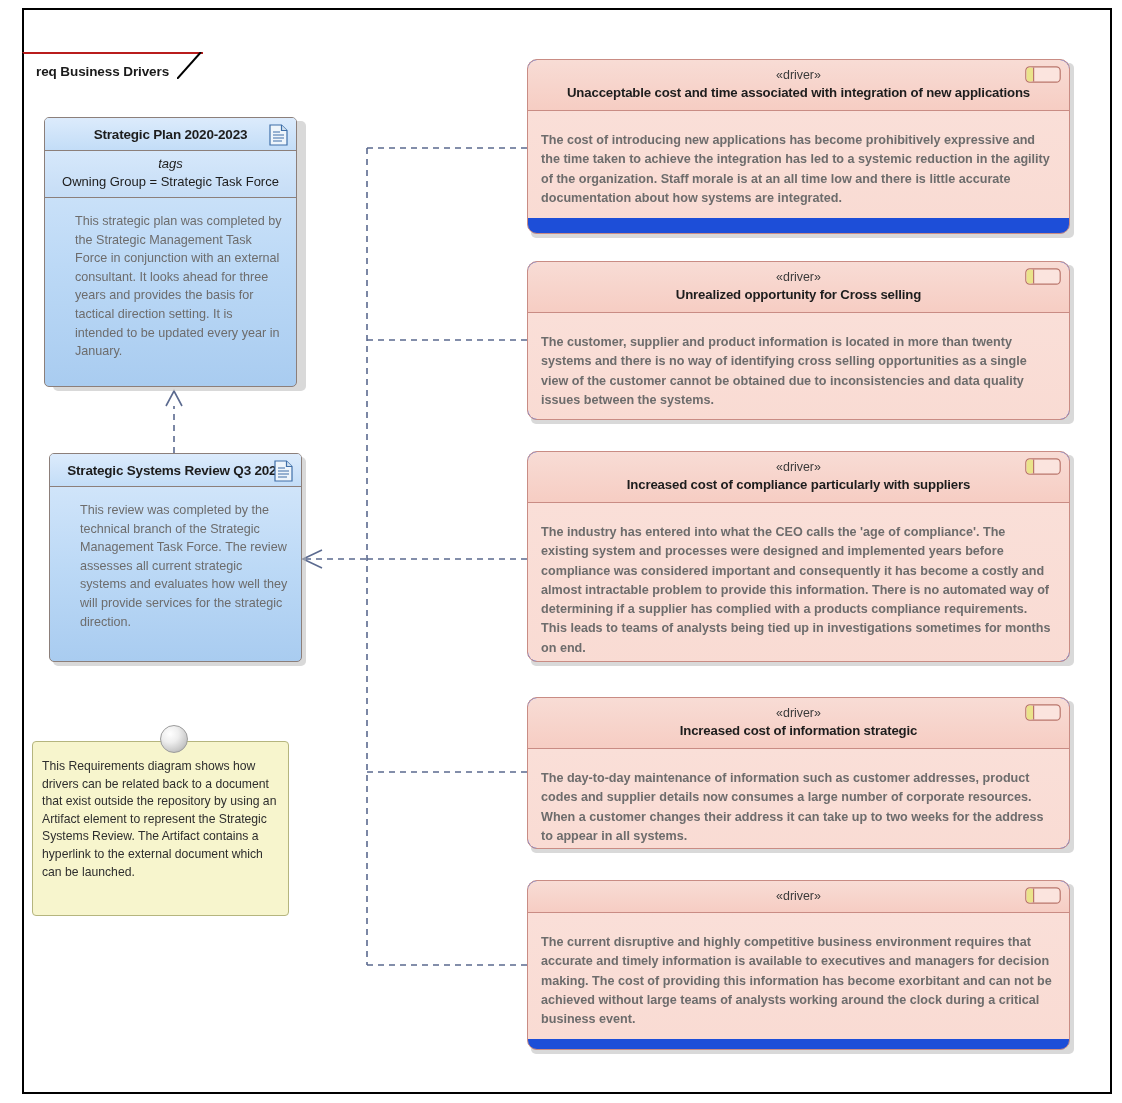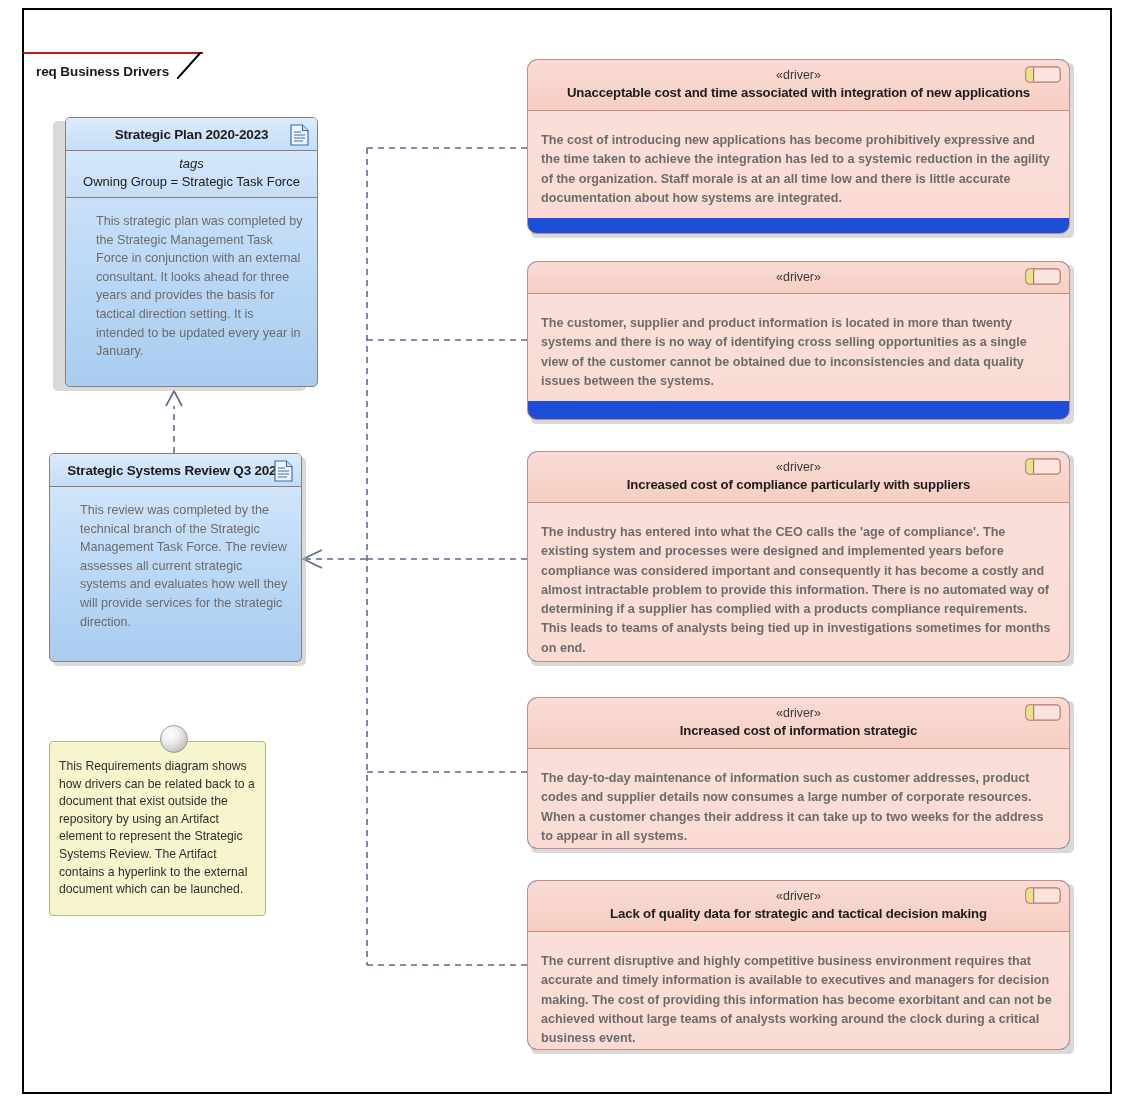--- a/index.html
+++ b/index.html
@@ -237,21 +237,21 @@
 
       <line x1="367" y1="559" x2="527" y2="559" stroke="#5b6a8f" stroke-width="1.6" stroke-dasharray="6,5"></line>
 
       <line x1="367" y1="772" x2="527" y2="772" stroke="#5b6a8f" stroke-width="1.6" stroke-dasharray="6,5"></line>
 
       <line x1="367" y1="965" x2="527" y2="965" stroke="#5b6a8f" stroke-width="1.6" stroke-dasharray="6,5"></line>
     </g>
   </svg>
 
   <div class="node-shadow" style="left:53px; top:121px; width:253px; height:270px;"></div>
-  <div class="node artifact" style="left:65px; top:117px; width:253px; height:270px;">
+  <div class="node artifact" style="left:44px; top:117px; width:253px; height:270px;">
     <div class="artifact-title">
       <span class="artifact-title-text">Strategic Plan 2020-2023</span>
       <span class="doc-icon">
         <svg width="19" height="22" viewBox="0 0 19 22">
           <path d="M1,1 L12.5,1 L18,6.5 L18,21 L1,21 Z" fill="#eef5fb" stroke="#3f6fa8" stroke-width="1.2"></path>
           <path d="M12.5,1 L12.5,6.5 L18,6.5" fill="#cfe0f0" stroke="#3f6fa8" stroke-width="1.2"></path>
           <line x1="4" y1="8" x2="11" y2="8" stroke="#3f6fa8" stroke-width="1.1"></line>
           <line x1="4" y1="11" x2="15" y2="11" stroke="#3f6fa8" stroke-width="1.1"></line>
           <line x1="4" y1="14" x2="15" y2="14" stroke="#3f6fa8" stroke-width="1.1"></line>
           <line x1="4" y1="17" x2="13" y2="17" stroke="#3f6fa8" stroke-width="1.1"></line>
@@ -277,21 +277,21 @@
           <line x1="4" y1="11" x2="15" y2="11" stroke="#3f6fa8" stroke-width="1.1"></line>
           <line x1="4" y1="14" x2="15" y2="14" stroke="#3f6fa8" stroke-width="1.1"></line>
           <line x1="4" y1="17" x2="13" y2="17" stroke="#3f6fa8" stroke-width="1.1"></line>
         </svg>
       </span>
     </div>
     <div class="artifact-body">This review was completed by the technical branch of the Strategic Management Task Force. The review assesses all current strategic systems and evaluates how well they will provide services for the strategic direction.</div>
   </div>
 
   <div class="note-pin" style="left:160px; top:725px;"></div>
-  <div class="node note" style="left:49px; top:741px; width:217px; height:175px;">
+  <div class="node note" style="left:32px; top:741px; width:257px; height:175px;">
     <div class="note-body">This Requirements diagram shows how drivers can be related back to a document that exist outside the repository by using an Artifact element to represent the Strategic Systems Review. The Artifact contains a hyperlink to the external document which can be launched.</div>
   </div>
 
   <div class="node-shadow" style="left:531px; top:63px; width:543px; height:175px;"></div>
   <div class="node driver" style="left:527px; top:59px; width:543px; height:175px;">
     <div class="driver-header">
       <div class="driver-stereotype">«driver»</div>
       <div class="driver-name">Unacceptable cost and time associated with integration of new applications</div>
       <span class="driver-icon">
         <svg width="36" height="17" viewBox="0 0 36 17">
@@ -301,20 +301,21 @@
         </svg>
       </span>
     </div>
     <div class="driver-body">The cost of introducing new applications has become prohibitively expressive and the time taken to achieve the integration has led to a systemic reduction in the agility of the organization. Staff morale is at an all time low and there is little accurate documentation about how systems are integrated.</div>
   </div>
 
   <div class="node-shadow" style="left:531px; top:265px; width:543px; height:159px;"></div>
   <div class="node driver" style="left:527px; top:261px; width:543px; height:159px;">
     <div class="driver-header">
       <div class="driver-stereotype">«driver»</div>
+      <div class="driver-name">Unrealized opportunity for Cross selling</div>
       <span class="driver-icon">
         <svg width="36" height="17" viewBox="0 0 36 17">
           <rect x="0.8" y="0.8" width="34.4" height="15.4" rx="4" ry="4" fill="#fbe4de" stroke="#b9756b" stroke-width="1.2"></rect>
           <rect x="1.6" y="1.6" width="7" height="13.8" rx="3" ry="3" fill="#eae38a" stroke="none"></rect>
           <line x1="8.6" y1="1.4" x2="8.6" y2="15.6" stroke="#b9756b" stroke-width="1.2"></line>
         </svg>
       </span>
     </div>
     <div class="driver-body">The customer, supplier and product information is located in more than twenty systems and there is no way of identifying cross selling opportunities as a single view of the customer cannot be obtained due to inconsistencies and data quality issues between the systems.</div>
   </div>
@@ -348,21 +349,20 @@
         </svg>
       </span>
     </div>
     <div class="driver-body">The day-to-day maintenance of information such as customer addresses, product codes and supplier details now consumes a large number of corporate resources. When a customer changes their address it can take up to two weeks for the address to appear in all systems.</div>
   </div>
 
   <div class="node-shadow" style="left:531px; top:884px; width:543px; height:170px;"></div>
   <div class="node driver" style="left:527px; top:880px; width:543px; height:170px;">
     <div class="driver-header">
       <div class="driver-stereotype">«driver»</div>
-      <div class="driver-name">Lack of quality data for strategic and tactical decision making</div>
       <span class="driver-icon">
         <svg width="36" height="17" viewBox="0 0 36 17">
           <rect x="0.8" y="0.8" width="34.4" height="15.4" rx="4" ry="4" fill="#fbe4de" stroke="#b9756b" stroke-width="1.2"></rect>
           <rect x="1.6" y="1.6" width="7" height="13.8" rx="3" ry="3" fill="#eae38a" stroke="none"></rect>
           <line x1="8.6" y1="1.4" x2="8.6" y2="15.6" stroke="#b9756b" stroke-width="1.2"></line>
         </svg>
       </span>
     </div>
     <div class="driver-body">The current disruptive and highly competitive business environment requires that accurate and timely information is available to executives and managers for decision making. The cost of providing this information has become exorbitant and can not be achieved without large teams of analysts working around the clock during a critical business event.</div>
   </div>

